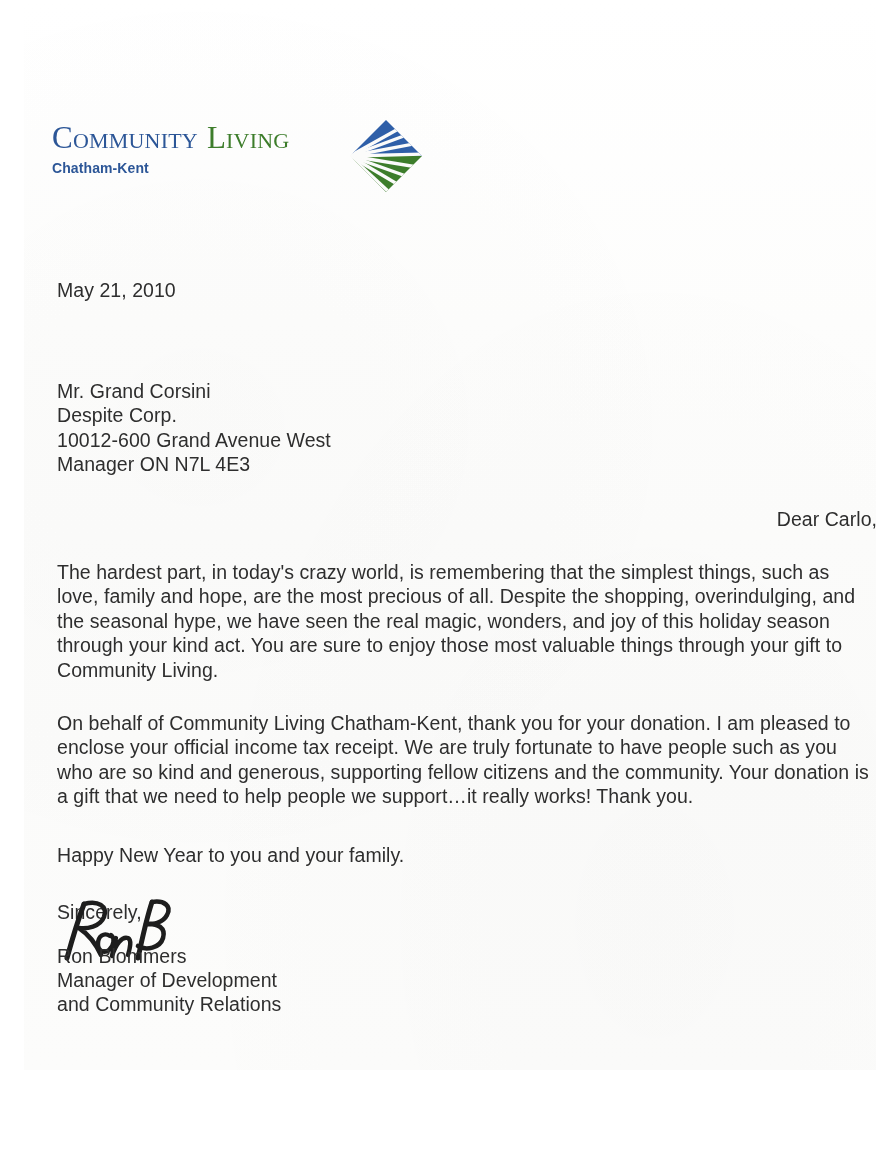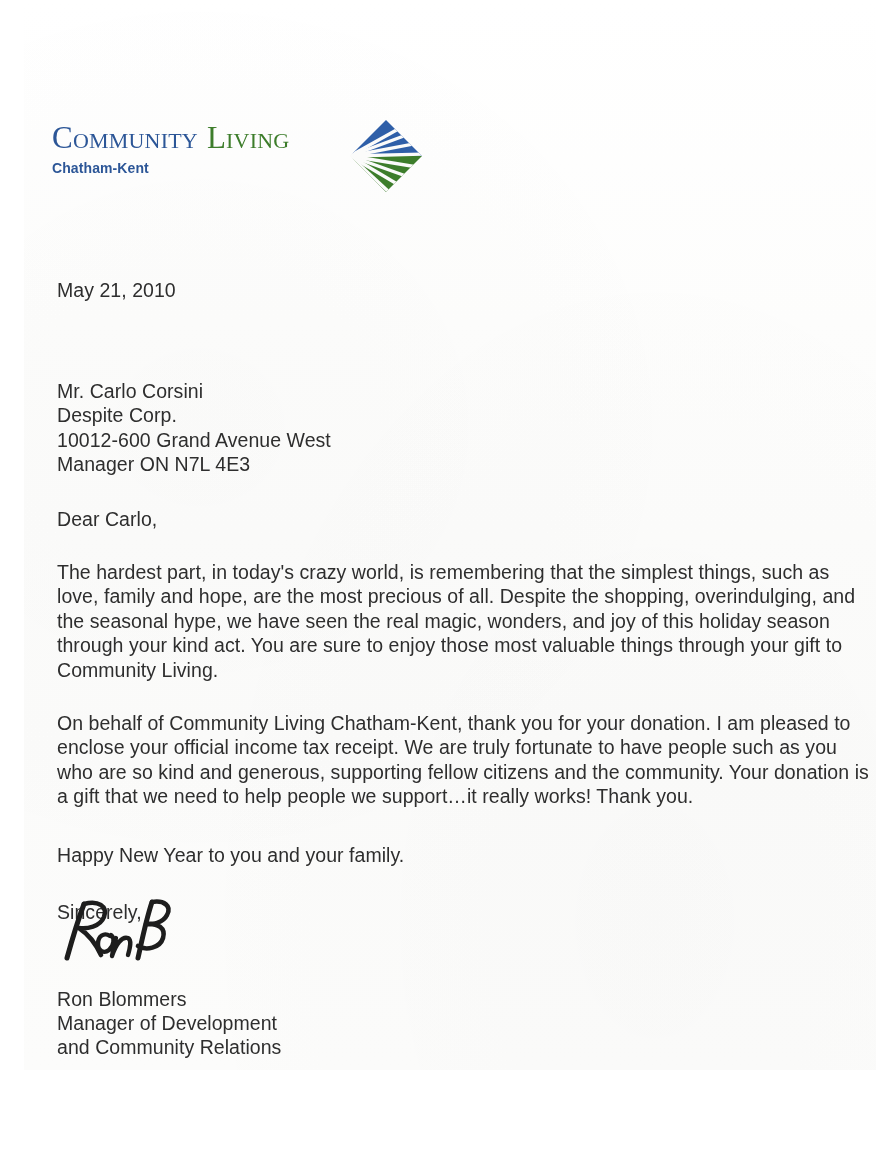--- a/index.html
+++ b/index.html
@@ -93,40 +93,40 @@
     line-height: 24.6px;
     color: #2e2e2e;
     letter-spacing: 0.05px;
   }
 
   .date { margin: 0 0 0 0; }
 
   .address { margin: 76px 0 0 0; }
   .address .line { display: block; }
 
-  .salutation { margin: 30px 0 0 0; }
+  .salutation { margin: 30px 0 0 0; text-align: right; }
 
   .para { margin: 28px 0 0 0; max-width: 818px; }
 
   .closing { margin: 34px 0 0 0; }
   .signoff { margin: 32px 0 0 0; }
 
   
   .signature {
     position: absolute;
     left: 30px;
     top: 898px;
     width: 130px;
     height: 72px;
   }
 
   .sig-block {
     position: absolute;
     left: 33px;
-    top: 987px;
+    top: 944px;
   }
   .sig-block .line {
     display: block;
     line-height: 24.2px;
   }
 </style>
 </head>
 <body>
 
 <div class="page">
@@ -164,21 +164,21 @@
         </g>
       </svg>
     </span>
   </div>
 
   <div class="body-text">
 
     <div class="line date">May 21, 2010</div>
 
     <div class="address">
-      <span class="line">Mr. Carlo Corsini</span>
+      <span class="line">Mr. Grand Corsini</span>
       <span class="line">Despite Corp.</span>
       <span class="line">10012-600 Grand Avenue West</span>
       <span class="line">Manager ON   N7L 4E3</span>
     </div>
 
     <div class="line salutation">Dear Carlo,</div>
 
     <p class="para">The hardest part, in today's crazy world, is remembering that the simplest things, such as love, family and hope, are the most precious of all.  Despite the shopping, overindulging, and the seasonal hype, we have seen the real magic, wonders, and joy of this holiday season through your kind act.   You are sure to enjoy those most valuable things through your gift to Community Living.</p>
 
     <p class="para">On behalf of Community Living Chatham-Kent, thank you for your donation.  I am pleased to enclose your official income tax receipt.  We are truly fortunate to have people such as you who are so kind and generous, supporting fellow citizens and the community.  Your donation is a gift that we need to help people we support…it really works!  Thank you.</p>

